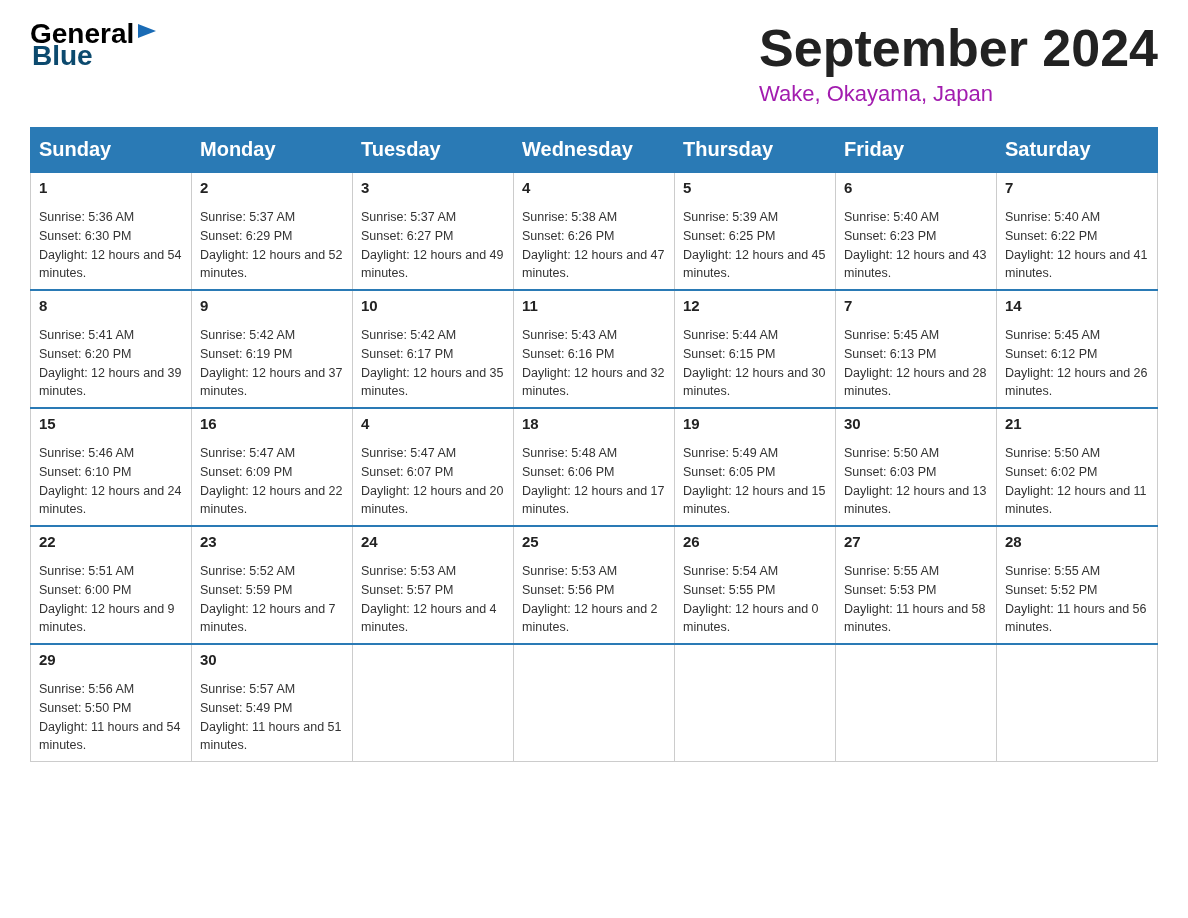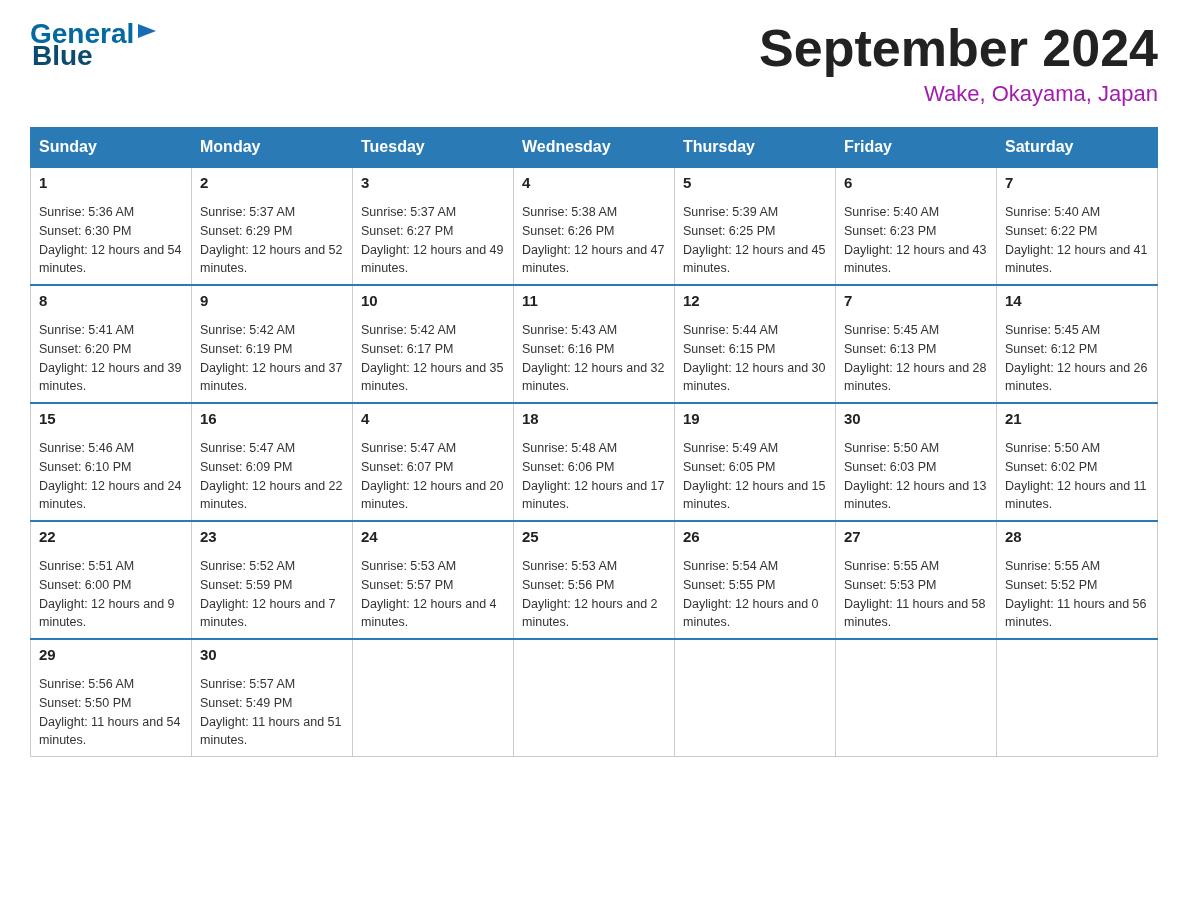--- a/index.html
+++ b/index.html
@@ -17,50 +17,49 @@
       margin-bottom: 20px;
     }
     .logo {
       display: flex;
       align-items: center;
       gap: 0;
     }
     .logo-text-general {
       font-size: 28px;
       font-weight: bold;
-      color: #0369a1;
+      color: #000000;
     }
     .logo-text-blue {
       font-size: 28px;
       font-weight: bold;
       color: #0c4a6e;
     }
     .title-section {
-      text-align: right;
     }
     .month-title {
       font-size: 52px;
       font-weight: bold;
       color: #222;
       line-height: 1.1;
     }
     .subtitle {
       font-size: 22px;
       color: #a21caf;
       margin-top: 4px;
     }
     .calendar {
       width: 100%;
       border-collapse: collapse;
       border: 1px solid #bbb;
     }
     .calendar th {
       background-color: #2a7ab5;
       color: #fff;
-      font-size: 16px;
+      font-size: 20px;
       font-weight: bold;
       padding: 10px 8px;
       text-align: left;
       border: 1px solid #2a7ab5;
     }
     .calendar td {
       vertical-align: top;
       padding: 6px 8px;
       border: 1px solid #ccc;
       width: calc(100% / 7);

